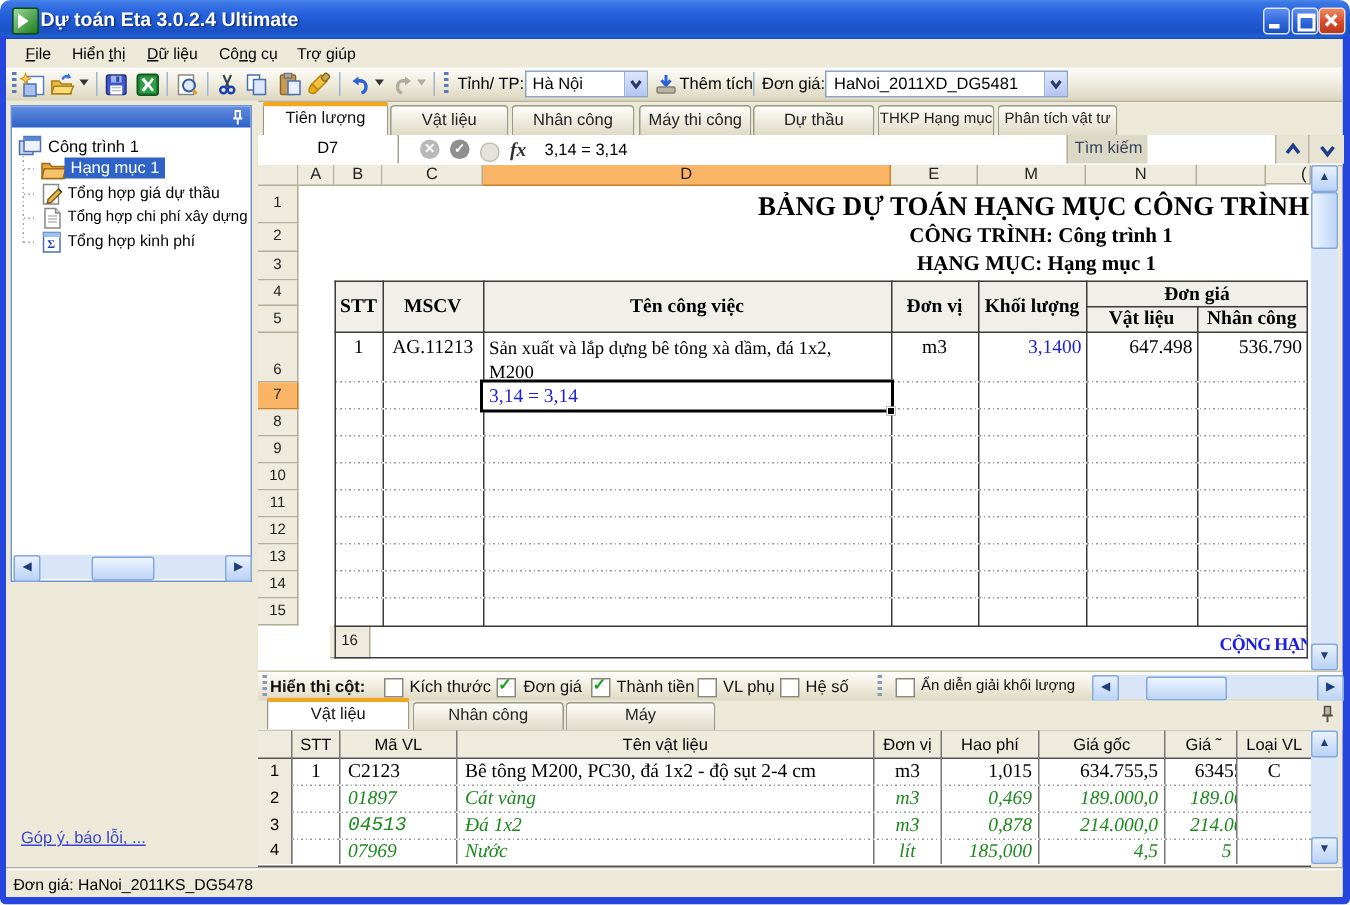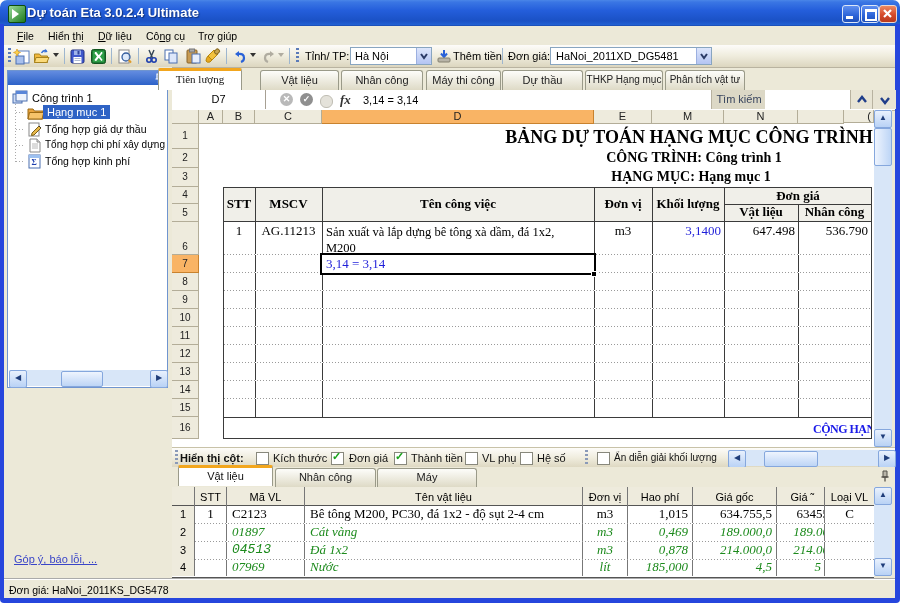--- a/index.html
+++ b/index.html
@@ -140,21 +140,21 @@
   <div class="ab" style="right:0px;top:0px;width:14px;height:16px;background:linear-gradient(180deg,#dde6fc,#b4c4f2);border-left:1px solid #9cb0e0;border-radius:0 1px 1px 0;">
     <svg width="14" height="16">
           <path d="M4 6 L7 10 L10 6" stroke="#2a3a66" stroke-width="2" fill="none"></path>
         </svg></div>
 </div>
 
 <svg class="ab" style="left:436px;top:48px" width="16" height="17">
       <path d="M8 2 L8 8 M5 5.5 L8 9 L11 5.5" stroke="#2a62d8" stroke-width="2" fill="none"></path>
       <rect x="2" y="10" width="12" height="4" rx="1" fill="#b8b4a8" stroke="#84806f"></rect>
     </svg>
-<div class="ab" style="left:453px;top:50px;">Thêm tiền</div>
+<div class="ab" style="left:453px;top:50px;">Thêm tích</div>
 <div class="sep" style="left:502px;top:48px;height:16px;"></div>
 <div class="ab" style="left:508px;top:50px;">Đơn giá:</div>
 <div class="ab" style="left:550px;top:47px;width:160px;height:16px;background:#fff;border:1px solid #88a5c0;">
   <span style="position:absolute;left:5px;top:2px;">HaNoi_2011XD_DG5481</span>
   <div class="ab" style="right:0px;top:0px;width:14px;height:16px;background:linear-gradient(180deg,#dde6fc,#b4c4f2);border-left:1px solid #9cb0e0;border-radius:0 1px 1px 0;">
     <svg width="14" height="16">
           <path d="M4 6 L7 10 L10 6" stroke="#2a3a66" stroke-width="2" fill="none"></path>
         </svg></div>
 </div>
 </div>
@@ -212,21 +212,21 @@
 
   <div class="ab" style="left:1px;top:299px;width:157px;height:16px;background:#d8e6f8;">
     <div class="ab" style="left:0;top:0;width:16px;height:16px;background:linear-gradient(180deg,#e9f1fd,#b9d2f5);border:1px solid #85a7dd;border-radius:2px;color:#1f3d7a;font-size:8px;text-align:center;line-height:14px;">◀</div>
     <div class="ab" style="left:52px;top:1px;width:40px;height:14px;background:linear-gradient(180deg,#eef4fe,#bdd5f6);border:1px solid #85a7dd;border-radius:2px;"></div>
     <div class="ab" style="left:141px;top:0;width:16px;height:16px;background:linear-gradient(180deg,#e9f1fd,#b9d2f5);border:1px solid #85a7dd;border-radius:2px;color:#1f3d7a;font-size:8px;text-align:center;line-height:14px;">▶</div>
   </div>
 </div>
 <div class="ab" style="left:14px;top:553px;color:#3a45c8;text-decoration:underline;">Góp ý, báo lỗi, ...</div>
 
 <div class="ab" style="left:172px;top:67px;width:723px;height:23px;background:#ece9d8;border-top:1px solid #b9b3a0;"></div>
-<div class="tabact" style="left:158px;top:68px;width:82px;height:19px;line-height:17px;font-family:Liberation Serif, serif;">Tiên lượng</div>
+<div class="tabact" style="left:175px;top:68px;width:82px;height:19px;line-height:17px;">Tiên lượng</div>
 <div class="tab" style="left:260px;top:70px;width:77px;height:19px;line-height:18px;">Vật liệu</div>
 <div class="tab" style="left:341px;top:70px;width:80px;height:19px;line-height:18px;">Nhân công</div>
 <div class="tab" style="left:426px;top:70px;width:73px;height:19px;line-height:18px;">Máy thi công</div>
 <div class="tab" style="left:502px;top:70px;width:79px;height:19px;line-height:18px;">Dự thầu</div>
 <div class="tab" style="left:585px;top:70px;width:76px;height:19px;line-height:18px;font-size:10px;">THKP Hạng mục</div>
 <div class="tab" style="left:665px;top:70px;width:78px;height:19px;line-height:18px;font-size:10px;">Phân tích vật tư</div>
 
 <div class="ab" style="left:172px;top:90px;width:723px;height:20px;background:#fff;border-bottom:1px solid #b8b2a0;"></div>
 <div class="ab" style="left:172px;top:90px;width:93px;height:19px;background:#fff;border-right:1px solid #a7a093;text-align:center;line-height:19px;">D7</div>
 <div class="ab" style="left:280px;top:93px;width:13px;height:13px;border-radius:7px;background:#b9b9b9;color:#fff;font-size:9px;text-align:center;line-height:13px;font-weight:bold;">✕</div>
@@ -264,21 +264,21 @@
 <div class="rowhd" style="top:222px;height:32px;line-height:50px;">6</div>
 <div class="rowhd" style="top:255px;height:17px;line-height:17px;background:#f9b465;border-right-color:#c8822e;border-bottom-color:#c8822e;">7</div>
 <div class="rowhd" style="top:273px;height:17px;line-height:17px;">8</div>
 <div class="rowhd" style="top:291px;height:17px;line-height:17px;">9</div>
 <div class="rowhd" style="top:309px;height:17px;line-height:17px;">10</div>
 <div class="rowhd" style="top:327px;height:17px;line-height:17px;">11</div>
 <div class="rowhd" style="top:345px;height:17px;line-height:17px;">12</div>
 <div class="rowhd" style="top:363px;height:17px;line-height:17px;">13</div>
 <div class="rowhd" style="top:381px;height:17px;line-height:17px;">14</div>
 <div class="rowhd" style="top:399px;height:17px;line-height:17px;">15</div>
-<div class="rowhd" style="top:417px;height:21px;line-height:21px;">16</div>
+<div class="rowhd" style="top:417px;height:21px;line-height:21px;margin-left:48px;">16</div>
 </div>
 <div id="grid">
 
 <div class="ab" style="left:223px;top:187px;width:648px;height:35px;background:#f0efe9;"></div>
 
 <div class="vline" style="left:223px;top:187px;height:231px;"></div>
 <div class="vline" style="left:255px;top:187px;height:231px;"></div>
 <div class="vline" style="left:322px;top:187px;height:231px;"></div>
 <div class="vline" style="left:594px;top:187px;height:231px;"></div>
 <div class="vline" style="left:652px;top:187px;height:231px;"></div>

